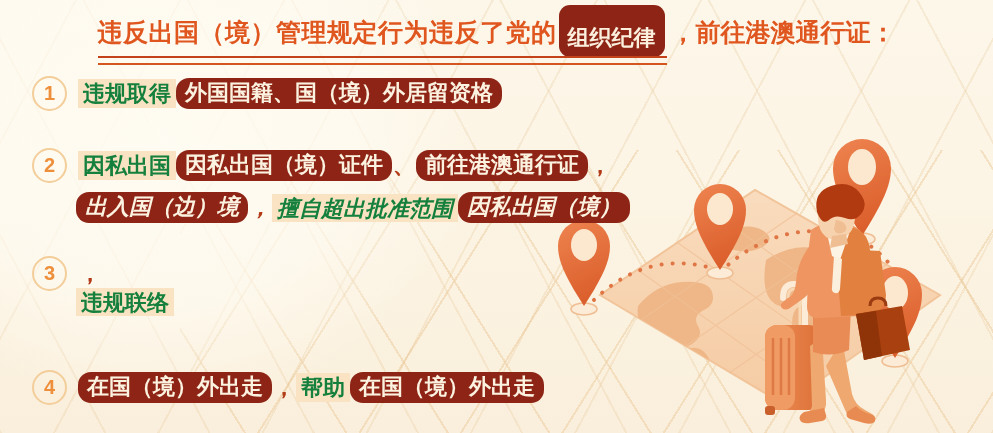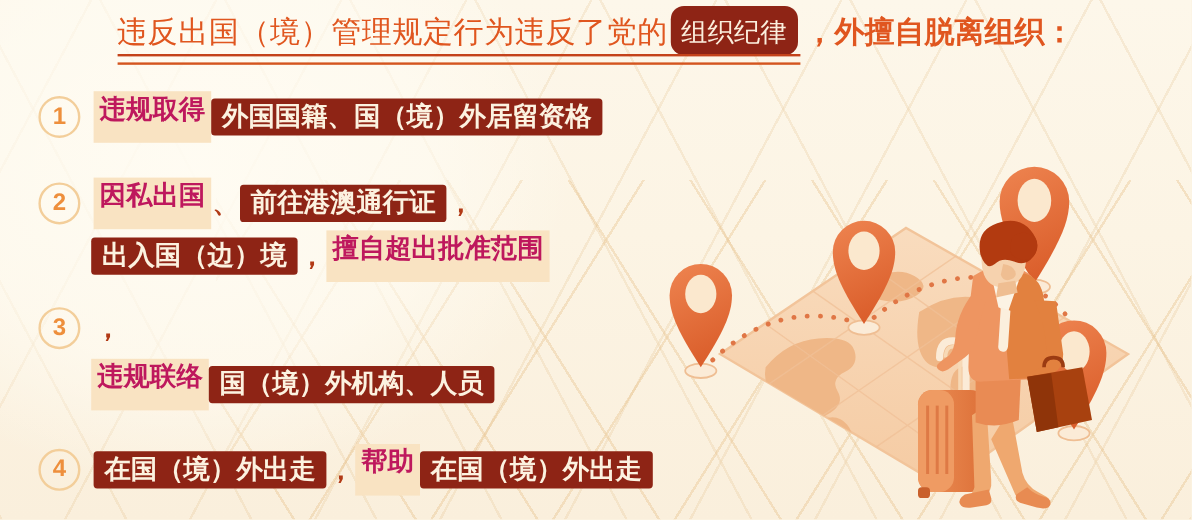--- a/index.html
+++ b/index.html
@@ -43,55 +43,55 @@
   }
   .t-under{
     display:inline-block;position:relative;
     padding-bottom:3px;
   }
   .t-under::after{
     content:"";position:absolute;left:0;right:0;bottom:-4px;height:5px;
     border-top:2px solid #C4421A;border-bottom:2px solid #D4551F;
   }
   .t-main{
-    font-size:25px;font-weight:normal;color:#E0561F;letter-spacing:.5px;
+    font-size:25px;font-weight:bold;color:#E0561F;letter-spacing:.5px;
     vertical-align:middle;
   }
   .t-badge{
     display:inline-block;background:#8E2415;color:#FBEFDD;
-    font-size:22px;font-weight:normal;
-    padding:7px 9px 4px;border-radius:11px;margin:0 2px;
+    font-size:22px;font-weight:bold;
+    padding:18px 9px 4px;border-radius:11px;margin:0 2px;
     vertical-align:middle;position:relative;top:-1px;
   }
   .t-tail{
     font-size:25px;font-weight:bold;color:#E0561F;vertical-align:middle;
     margin-left:4px;
   }
 
   
   #list{position:absolute;left:0;top:0;width:993px;height:433px;}
   .row{position:absolute;white-space:nowrap;display:flex;align-items:center;}
   .num{
     width:31px;height:31px;border-radius:50%;
     border:2px solid #F2C municipal;
     border:2px solid #F3CE9A;
     color:#EE8F3C;font-size:20px;font-weight:bold;
     display:flex;align-items:center;justify-content:center;
     margin-right:11px;flex:none;
     font-family:"Liberation Sans",sans-serif;
   }
   .hl{
-    display:inline-block;background:#F9E3C2;color:#be185d;
+    display:inline-block;background:#F9E3C2;color:#15803d;
     font-size:22px;font-weight:bold;
-    padding:3px 5px 17px;line-height:1.05;
+    padding:3px 5px 2px;line-height:1.05;
   }
   .dark{
     display:inline-block;background:#8E2415;color:#FCF2E0;
     font-size:22px;font-weight:bold;
-    padding:3px 9px 5px;border-radius:3px;line-height:1.05;
+    padding:3px 9px 5px;border-radius:13px;line-height:1.05;
   }
   .sep{
     display:inline-block;color:#B23A16;font-size:22px;font-weight:bold;
     padding:0 1px;line-height:1.05;
   }
 
   
   #art{position:absolute;left:470px;top:110px;width:523px;height:323px;}
   #art svg{display:block;}
 </style>
@@ -227,48 +227,49 @@
         <path d="M384 84 q12 2 10 13 q-2 11 -13 9 q-11 -2 -9 -13 q2 -10 12 -9z" fill="#B23A10"></path>
 
         <path d="M362 126 l14 -2 l2 10 l-18 4z" fill="#EFBE92"></path>
       </g>
     </svg>
   </div>
 
   <div id="title-row">
     <span class="t-under">
       <span class="t-main">违反出国（境）管理规定行为违反了党的</span><span class="t-badge">组织纪律</span>
-    </span><span class="t-tail">，外擅自脱离组织：</span>
+    </span><span class="t-tail">，前往港澳通行证：</span>
   </div>
 
   <div id="list">
       <div class="row" style="top: 76px; left: 32px;">
         <span class="num">1</span>
         <span class="hl">违规取得</span>
         <span class="dark">外国国籍、国（境）外居留资格</span>
       </div>
       <div class="row" style="top: 148px; left: 32px;">
         <span class="num">2</span>
         <span class="hl">因私出国</span>
+        <span class="dark">因私出国（境）证件</span>
         <span class="sep">、</span>
         <span class="dark">前往港澳通行证</span>
         <span class="sep">，</span>
       </div>
-      <div class="row" style="top: 192px; left: 76px;">
+      <div class="row" style="top: 192px; left: 76px; font-style: italic;">
         <span class="dark">出入国（边）境</span>
         <span class="sep">，</span>
         <span class="hl">擅自超出批准范围</span>
+        <span class="dark">因私出国（境）</span>
       </div>
       <div class="row" style="top: 256px; left: 32px;">
         <span class="num">3</span>
         <span class="sep">，</span>
       </div>
-      <div class="row" style="top: 299px; left: 76px;">
+      <div class="row" style="top: 288px; left: 76px;">
         <span class="hl">违规联络</span>
-        <span class="dark">国（境）外机构、人员</span>
       </div>
       <div class="row" style="top: 370px; left: 32px;">
         <span class="num">4</span>
         <span class="dark">在国（境）外出走</span>
         <span class="sep">，</span>
         <span class="hl">帮助</span>
         <span class="dark">在国（境）外出走</span>
       </div>
     </div>
 

